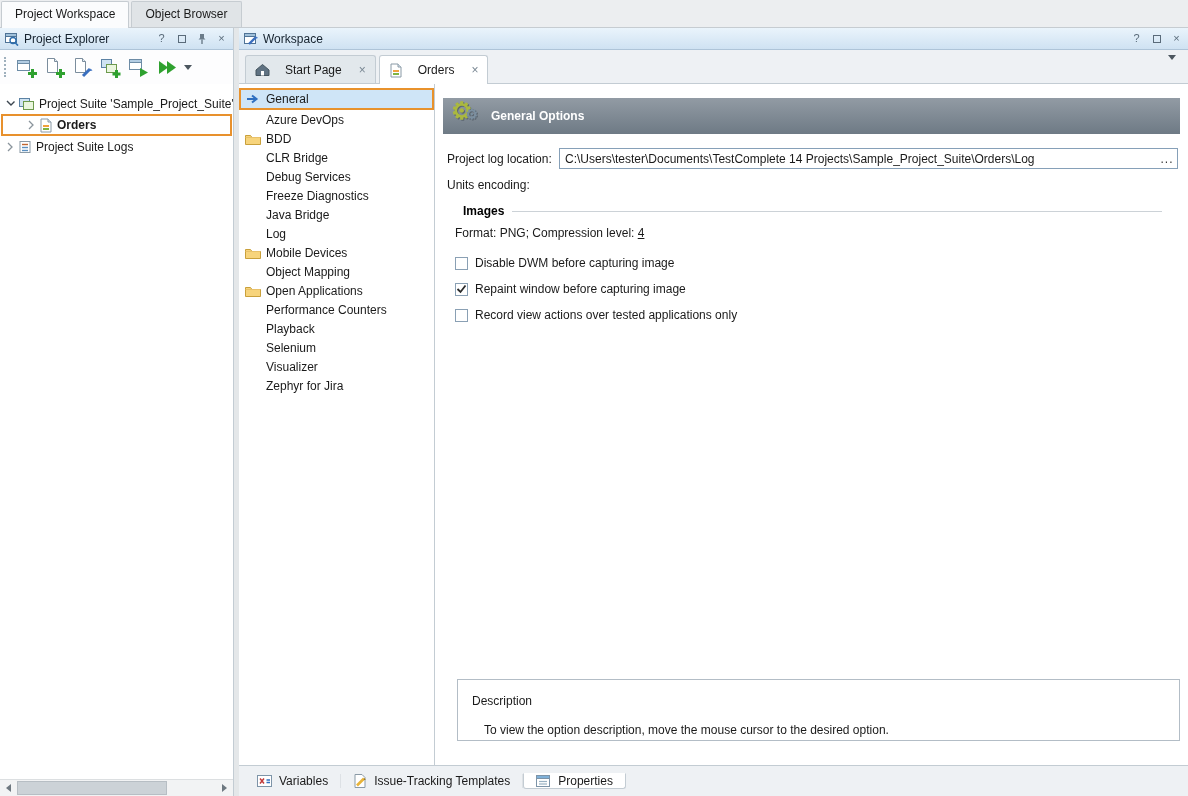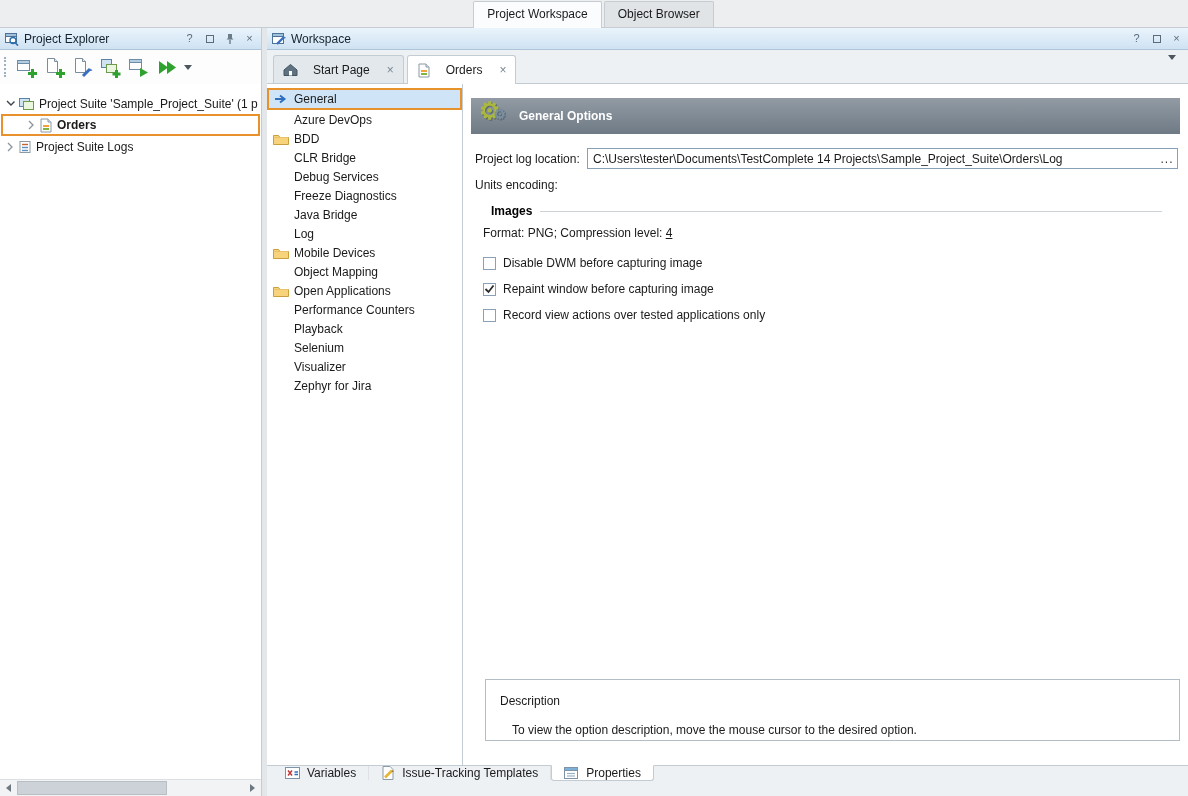--- a/index.html
+++ b/index.html
@@ -1,32 +1,32 @@
 <!DOCTYPE html>
 <html><head>
 <meta charset="utf-8">
 <style>
   * { margin:0; padding:0; box-sizing:border-box; }
   html,body { width:1188px; height:796px; overflow:hidden; }
   body { font-family:"Liberation Sans", sans-serif; font-size:12px; color:#1a1a1a; background:#e9ecee; }
 
   
-  .top-tabs { height:28px; background:#eceef0; border-bottom:1px solid #c6ccd1; display:flex; align-items:flex-end; padding-left:1px;justify-content:center; }
+  .top-tabs { height:28px; background:#eceef0; border-bottom:1px solid #c6ccd1; display:flex; align-items:flex-end; padding-left:1px; }
   .top-tab { padding:5px 13px 6px; border:1px solid #c6ccd1; border-bottom:none; background:#e0e4e7; margin-right:2px; border-radius:2px 2px 0 0; white-space:nowrap; }
   .top-tab.active { background:#fbfcfd; margin-bottom:-1px; padding-bottom:7px; }
 
   .main { display:flex; height:768px; }
 
   
   .panel-header { height:22px; flex:none; background:linear-gradient(#eaf4fc,#cfe2f2); border-bottom:1px solid #aec4d8; display:flex; align-items:center; padding:0 4px 0 5px; gap:5px; }
   .panel-title { flex:1; color:#15222e; }
   .hbtn { width:15px; height:15px; display:grid; place-items:center; color:#5a6b7a; font-size:11px; line-height:1; }
 
   
-  .left-panel { width:262px; flex:none; background:#fff; border-right:1px solid #c3ccd3; display:flex; flex-direction:column; }
+  .left-panel { width:234px; flex:none; background:#fff; border-right:1px solid #c3ccd3; display:flex; flex-direction:column; }
   .splitter { width:5px; flex:none; background:#e4e7e9; }
 
   .toolbar { height:34px; flex:none; background:#fdfdfe; display:flex; align-items:center; padding:2px 2px; gap:2px; }
   .grip { width:3px; height:20px; border-left:2px dotted #9fb0bd; margin:0 4px 0 2px; }
   .tbtn { width:26px; height:26px; display:grid; place-items:center; }
   .tcaret { width:14px; height:26px; display:grid; place-items:center; }
 
   .tree { flex:1; padding-top:10px; overflow:hidden; }
   .tree-row { height:19px; display:flex; align-items:center; gap:4px; padding-left:6px; white-space:nowrap; overflow:hidden; }
   .tree-row .lbl { overflow:hidden; text-overflow:clip; white-space:nowrap; }
@@ -75,21 +75,21 @@
   .static-line { margin:2px 0 16px 8px; }
   .ulink { text-decoration:underline; }
   .cbrow { display:flex; align-items:center; gap:7px; margin:0 0 12px 8px; }
   .cbox { width:13px; height:13px; flex:none; border:1px solid #8aa0b4; background:#fff; display:grid; place-items:center; }
 
   .vspacer { flex:1; }
   .desc-box { flex:none; height:62px; border:1px solid #b3bdc6; margin-left:14px; padding:14px 14px; }
   .desc-title { display:block; margin-bottom:15px; }
   .desc-text { padding-left:12px; }
 
-  .bottom-tabs { height:31px; flex:none; background:#eef1f4; border-top:1px solid #c3ccd3; display:flex; align-items:flex-start; padding-left:6px; }
+  .bottom-tabs { height:31px; flex:none; background:#eef1f4; border-top:1px solid #c3ccd3; display:flex; align-items:center; padding-left:6px; }
   .btab { display:flex; align-items:center; gap:7px; padding:0 12px; white-space:nowrap; border-right:1px solid #dde1e5; }
   .btab.active { background:#fff; border:1px solid #c3ccd3; border-top:1px solid #fff; margin-top:-1px; border-radius:0 0 3px 3px; }
 
   svg { display:block; }
   .ico { display:inline-flex; flex:none; }
 </style>
 </head>
 <body>
 
 <div class="app">

